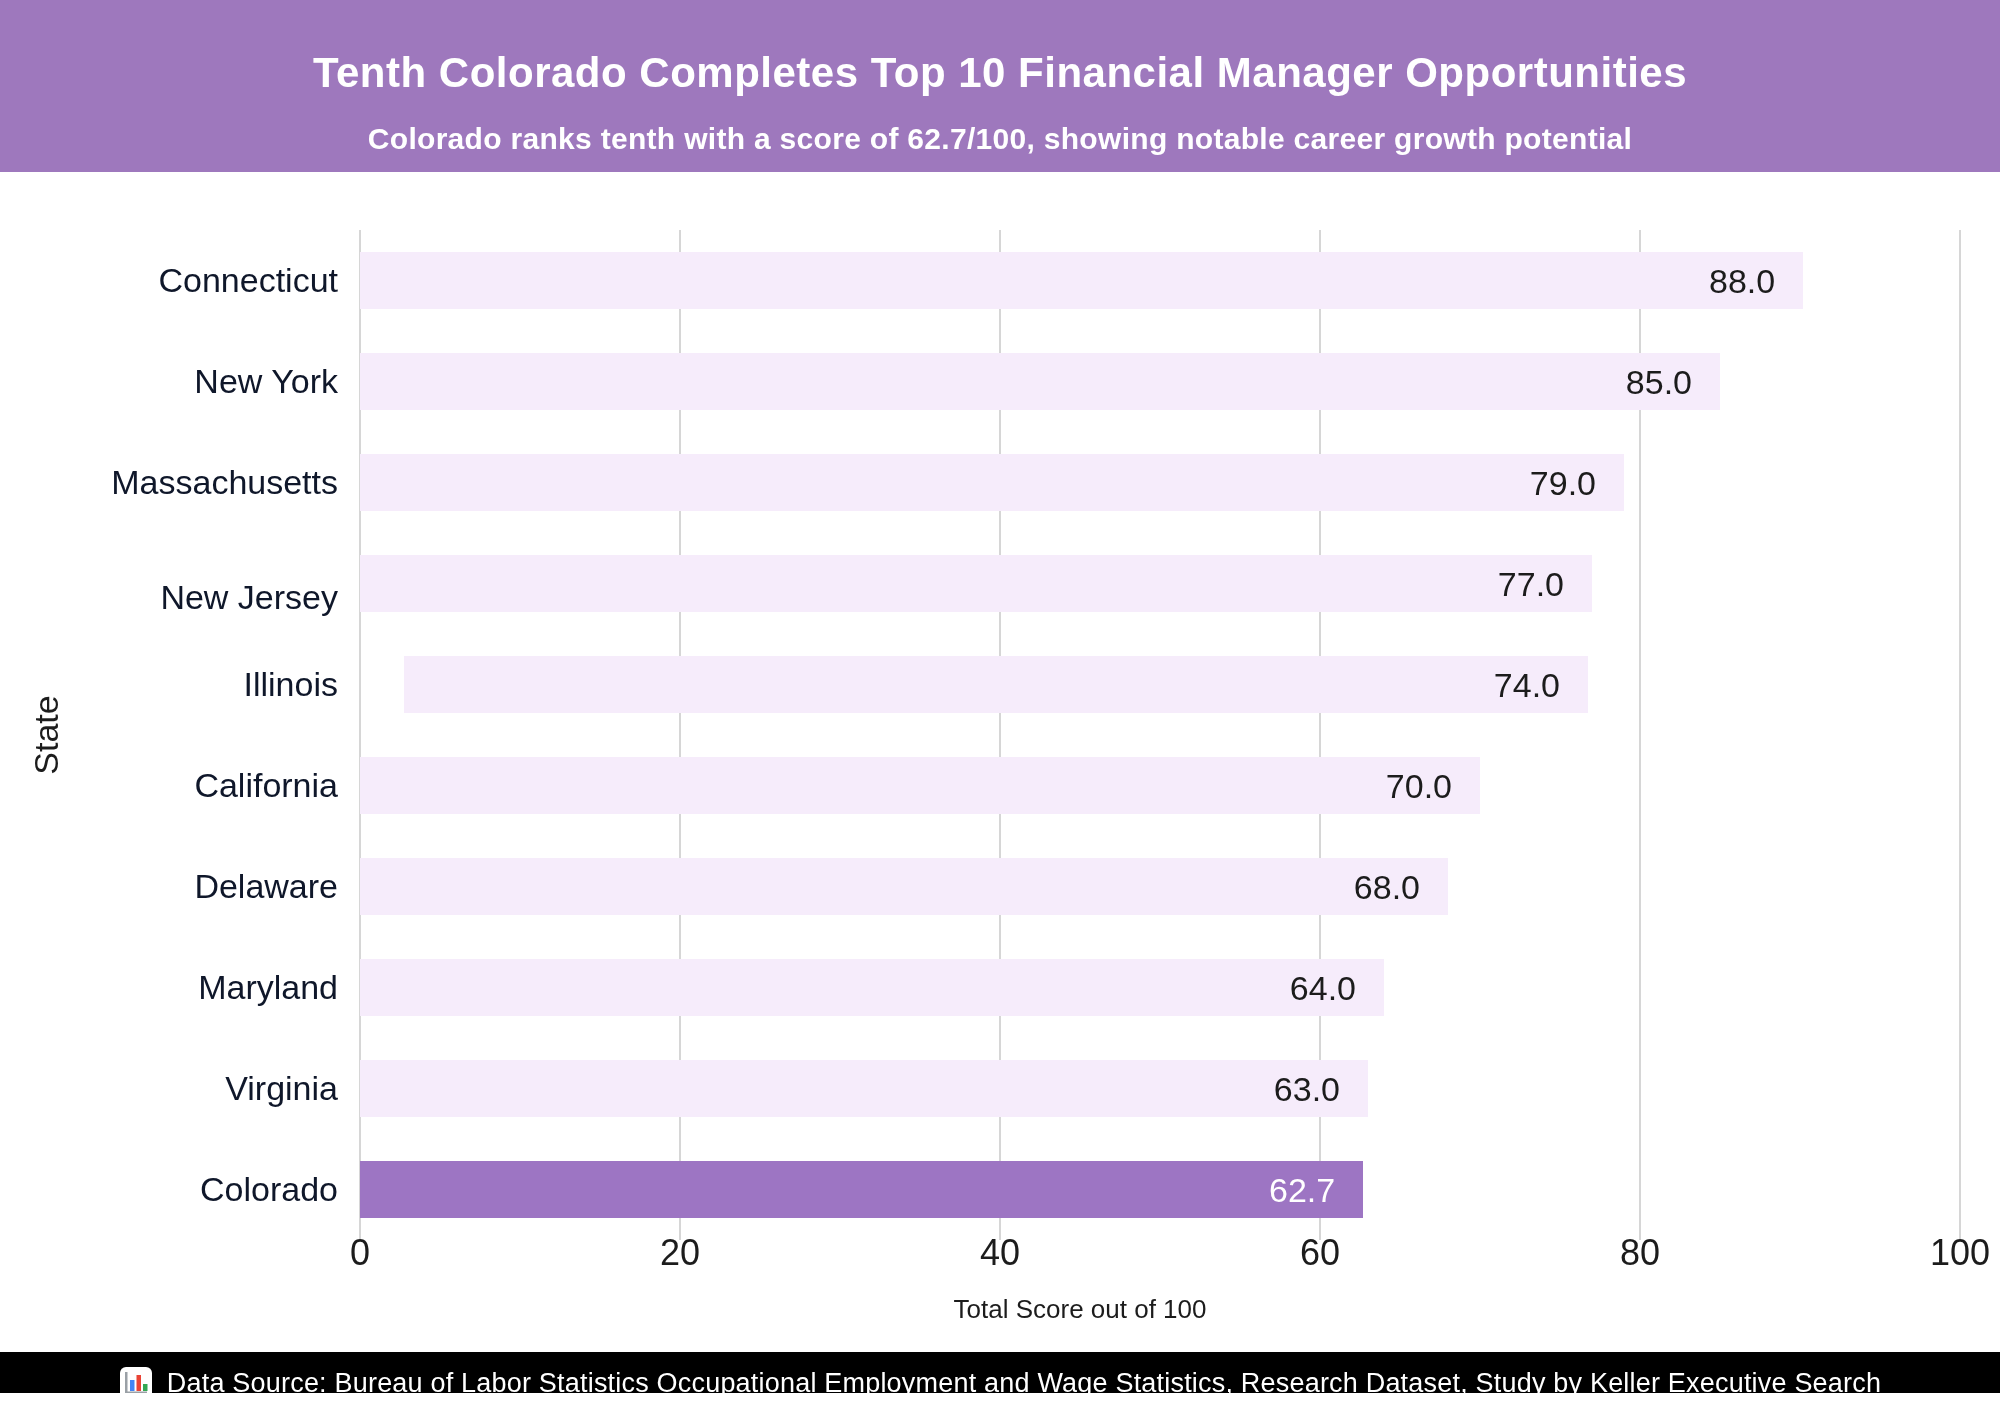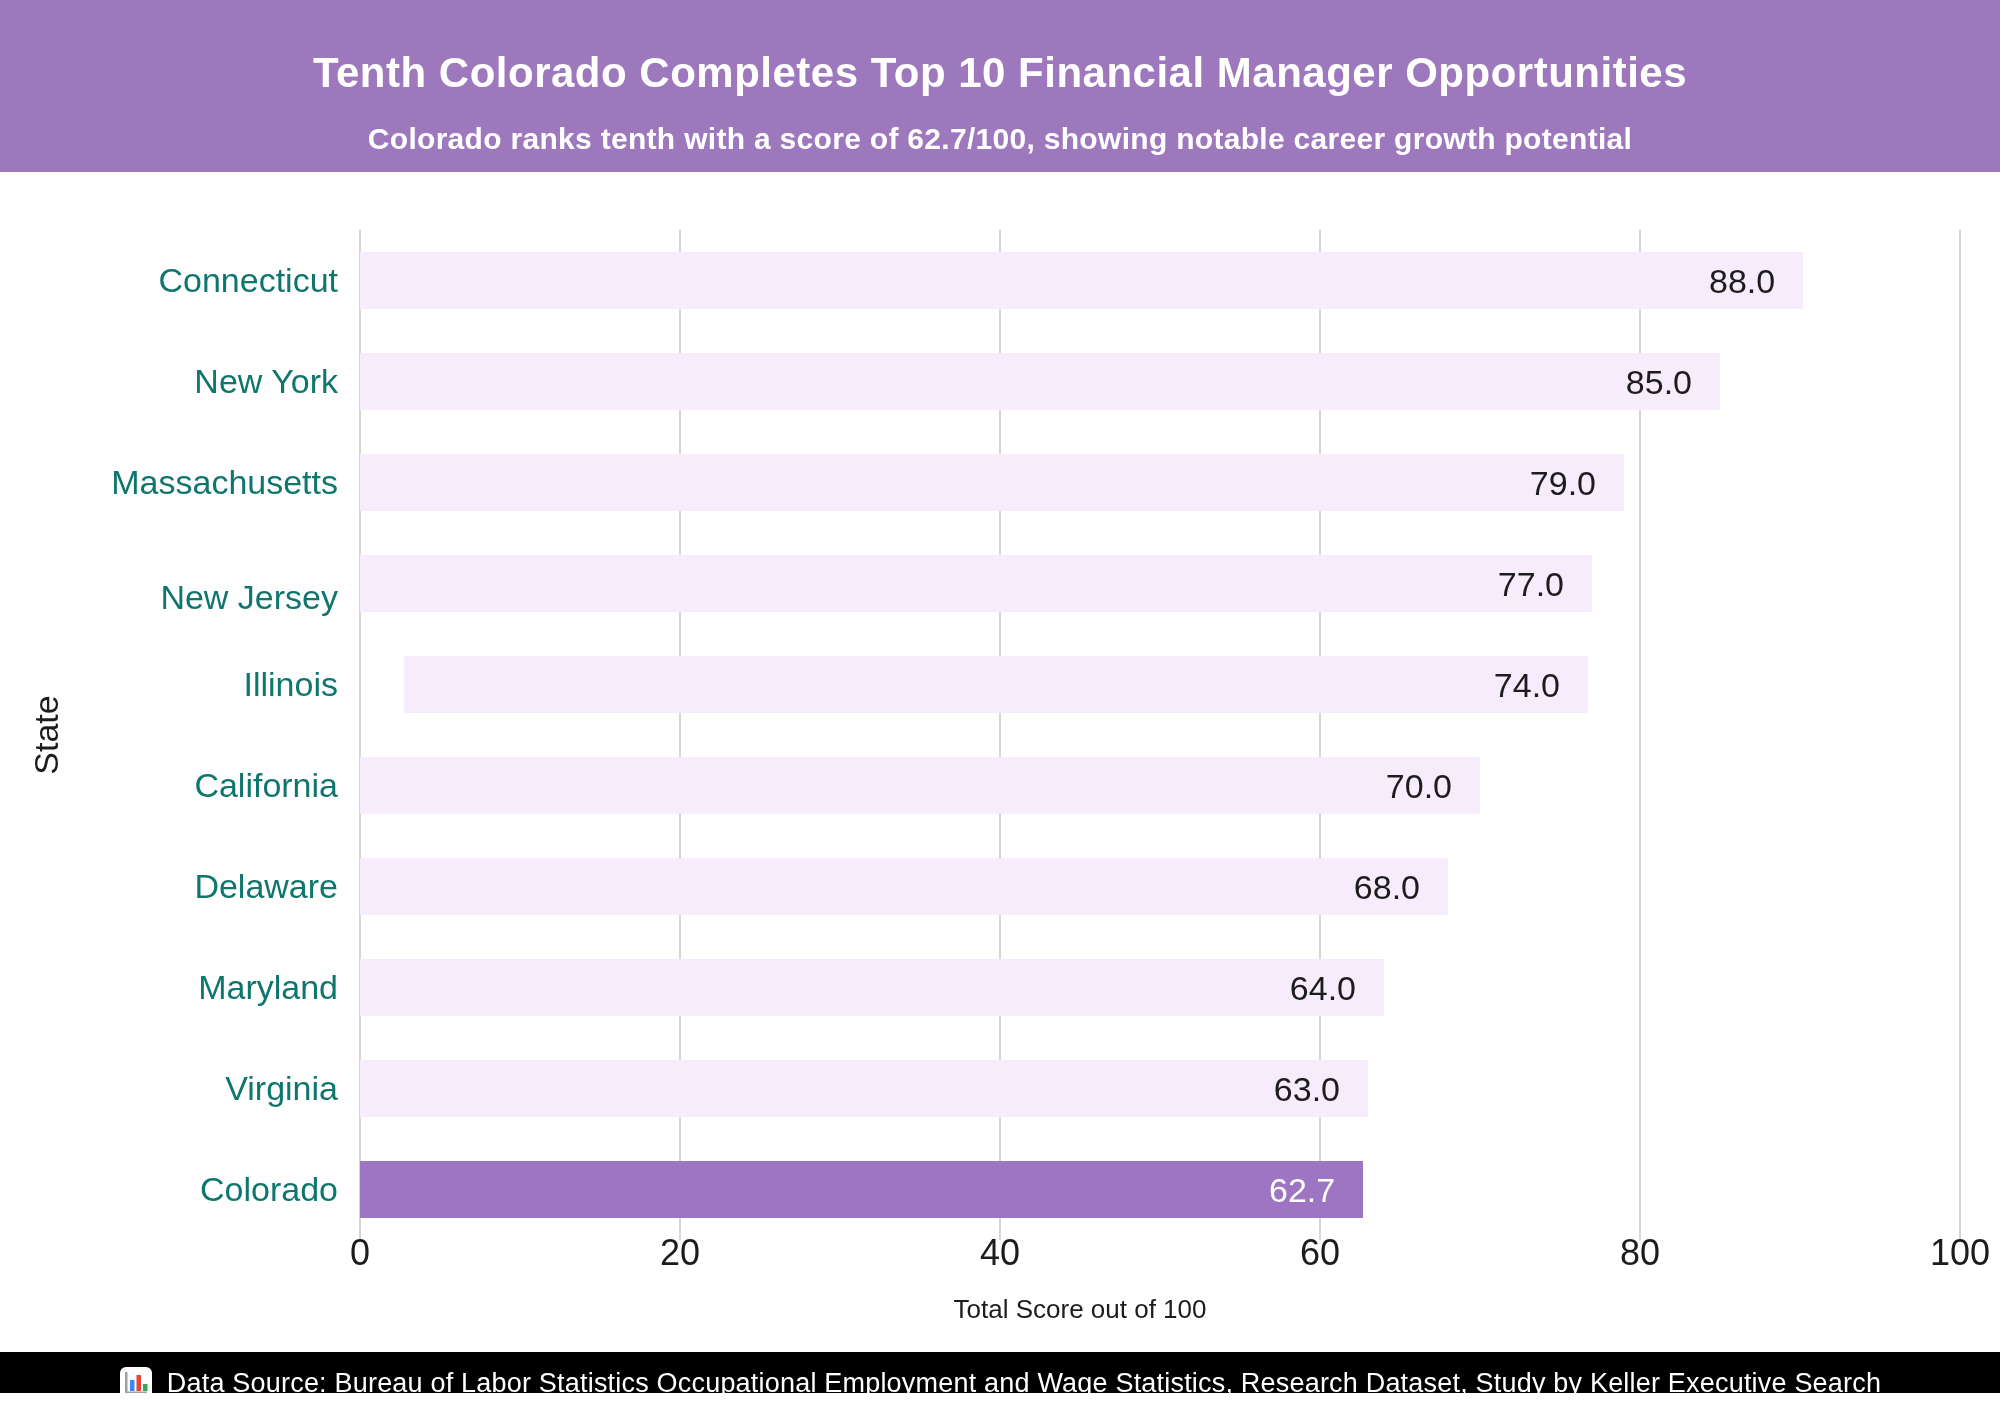--- a/index.html
+++ b/index.html
@@ -33,21 +33,21 @@
     position:absolute;left:46px;top:563px;
     transform:translate(-50%,-50%) rotate(-90deg);
     font-size:34px;color:#1c1c1c;white-space:nowrap;
   }
   .cat-labels{
     position:absolute;left:0;top:58px;width:338px;height:1010px;
   }
   .cat-label{
     position:absolute;left:0;width:338px;height:101px;
     display:flex;align-items:center;justify-content:flex-end;
-    font-size:34px;color:#0f766e;white-space:nowrap;
+    font-size:34px;color:#0f172a;white-space:nowrap;
   }
   .plot-area{
     position:absolute;left:360px;top:58px;width:1600px;height:1010px;
   }
   .gridline{
     position:absolute;top:0;bottom:0;width:2px;margin-left:-1px;
     background:var(--grid-color,#d6d6d6);
   }
   .bar-row{
     position:absolute;left:0;width:100%;height:101px;

